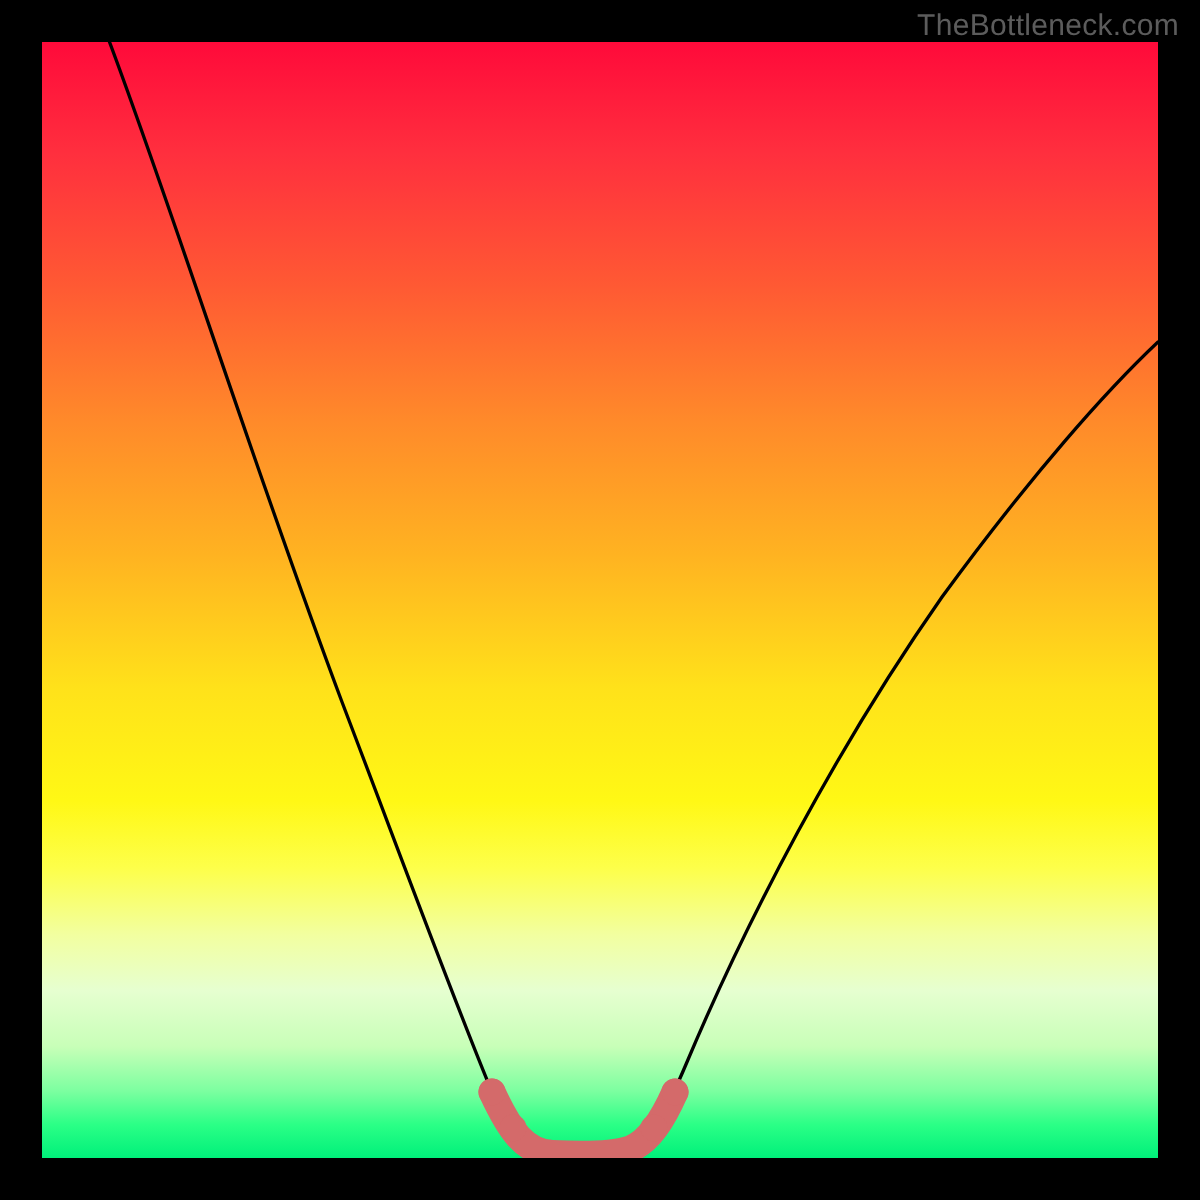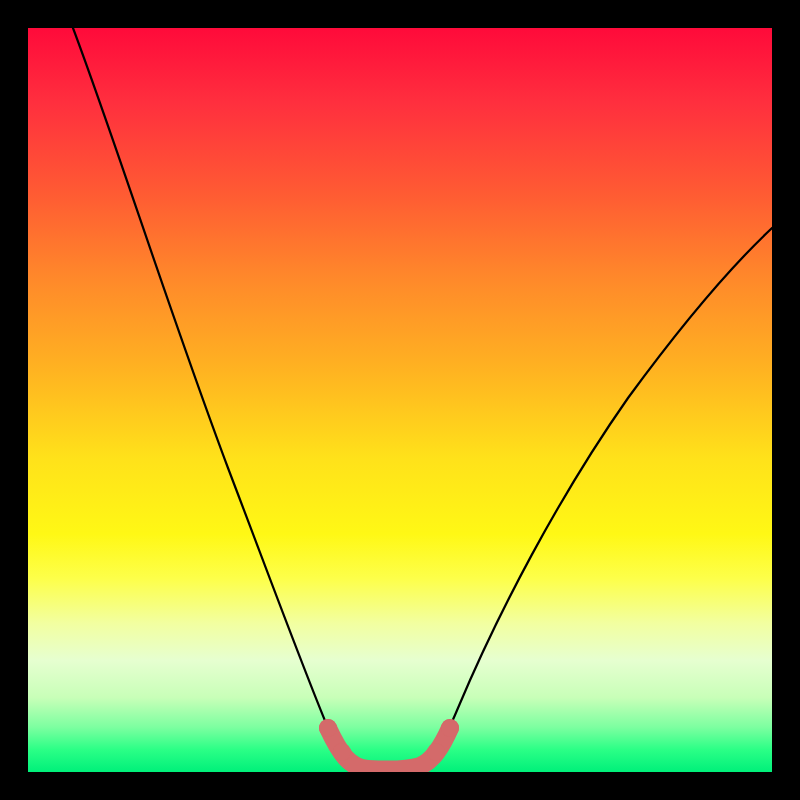--- a/index.html
+++ b/index.html
@@ -56,20 +56,21 @@
     left: 0;
     top: 0;
     width: 744px;
     height: 744px;
   }
 </style>
 </head>
 <body>
 
 <div class="frame">
+  <div class="watermark">TheBottleneck.com</div>
 
   <div class="plot-area">
     <svg class="curve" viewBox="0 0 744 744" preserveAspectRatio="none">
       <path d="M 45 0
                C 90 120, 140 280, 200 440
                C 240 545, 275 640, 300 700
                C 312 726, 322 740, 340 741
                C 360 742, 380 742, 392 738
                C 405 733, 414 718, 430 680
                C 470 585, 530 470, 600 370

